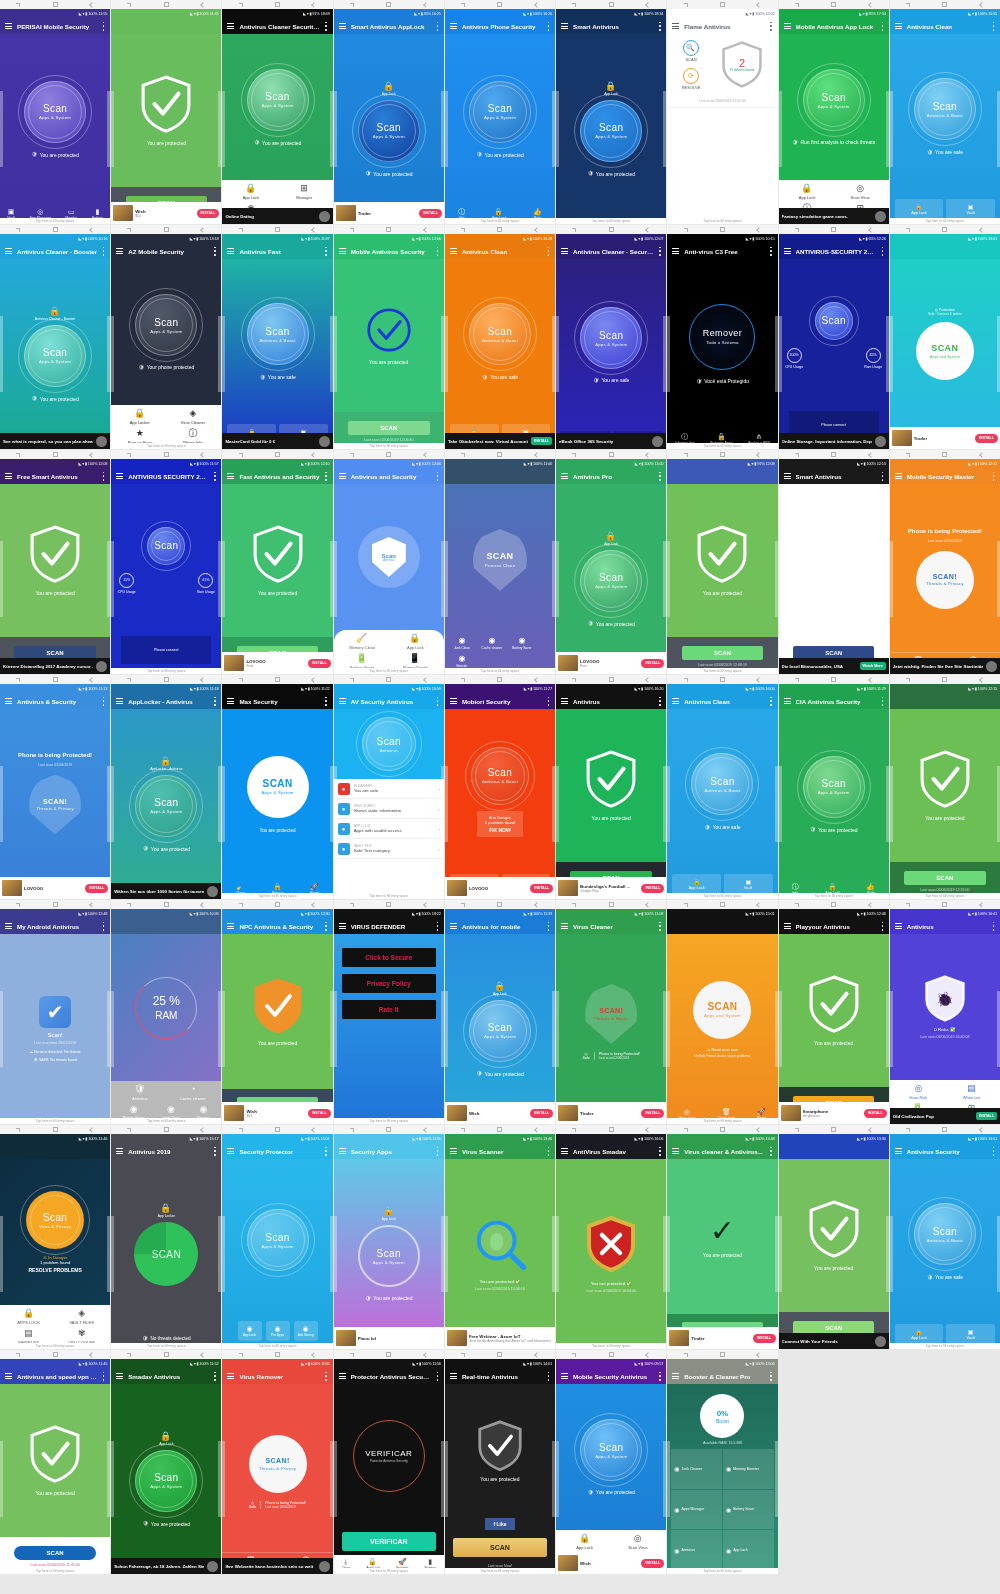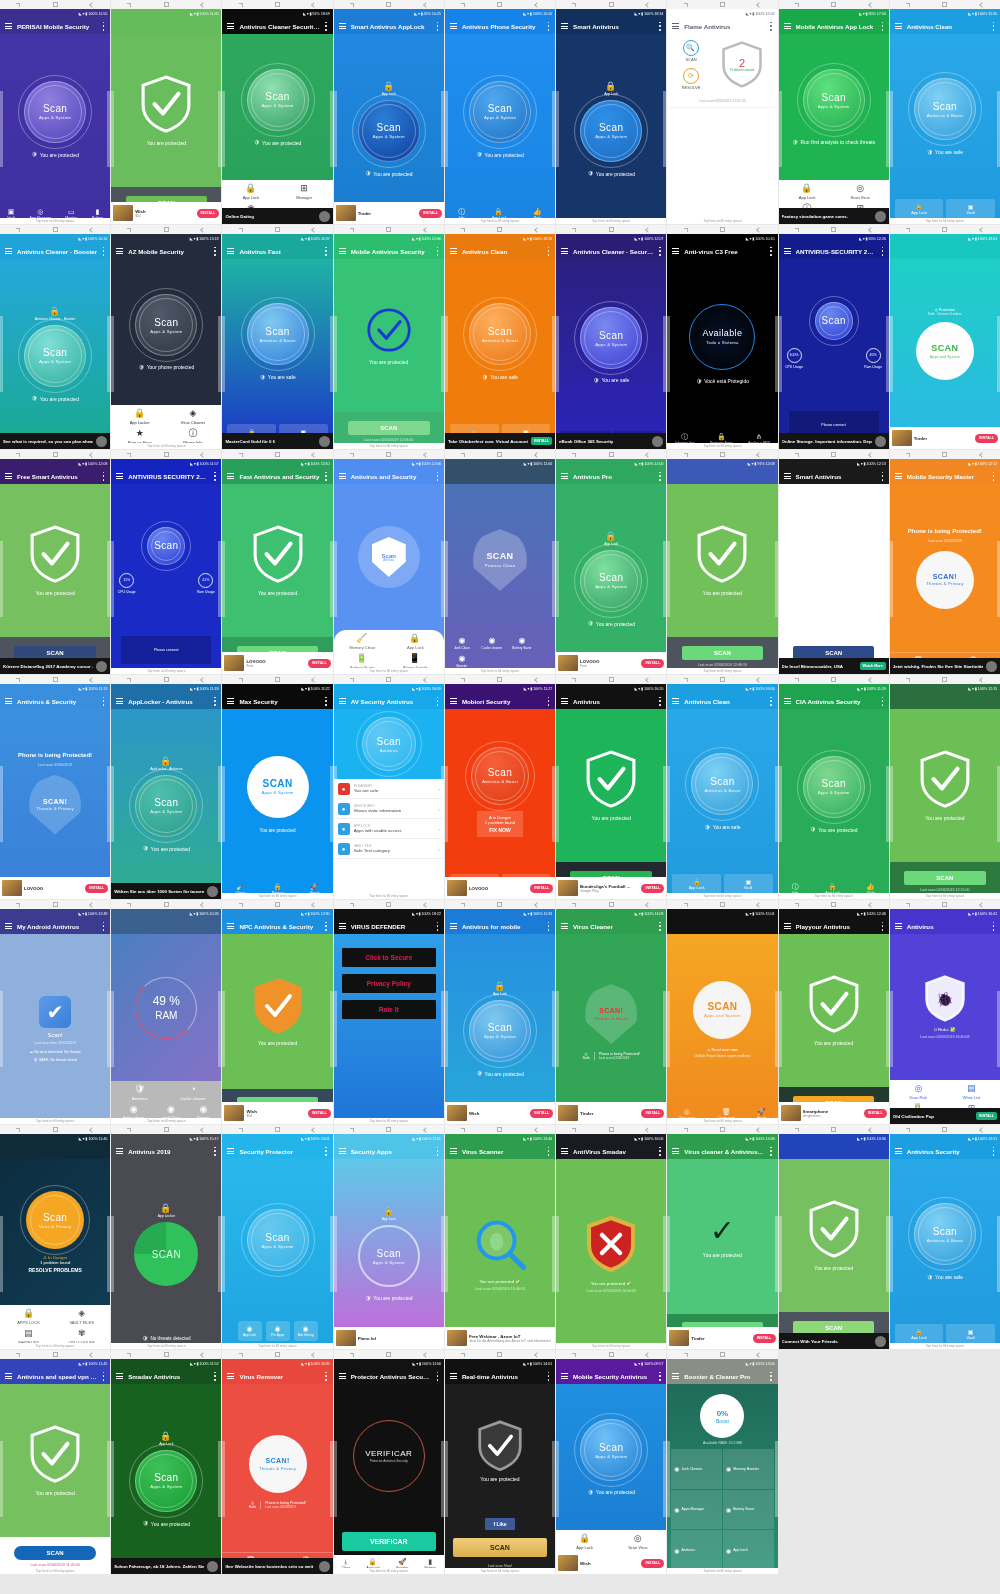--- a/index.html
+++ b/index.html
@@ -902,21 +902,21 @@
         <div class="title">Anti-virus C3 Free</div>
         <div class="kebab">
           <i></i>
           <i></i>
           <i></i>
         </div>
       </div>
       <div class="body" style="background: rgb(0, 0, 0); color: rgb(255, 255, 255);">
         <div class="hero">
           <div class="scanbtn" style="width: 66px; height: 66px; border-radius: 50%; border: 1.5px solid rgb(30, 136, 229); background: radial-gradient(circle, rgb(6, 18, 42), rgb(0, 0, 0)); display: flex; flex-direction: column; align-items: center; justify-content: center;">
-            <div class="big" style="font-size: 9px;">Available</div>
+            <div class="big" style="font-size: 9px;">Remover</div>
             <div class="sub">Todo o Sistema</div>
           </div>
           <div class="protected" style="margin-top: 8px;">
             <span style="font-size: 5px; line-height: 5px;">🛡</span>
             <span>Você está Protegido</span>
           </div>
         </div>
         <div class="bottomnav" style="color: rgb(221, 221, 221);">
           <div class="it">
             <div class="ico">ⓘ</div>
@@ -1911,21 +1911,21 @@
         <span class="sq"></span>
         <span class="bk"></span>
       </div>
       <div class="statusbar" style="background: rgb(59, 95, 143);">
         <span class="ic">◣ ▾ ▮ 100% 10:26</span>
       </div>
       <div class="appbar" style="background: rgb(59, 95, 143);"></div>
       <div class="body" style="background: linear-gradient(135deg, rgb(74, 127, 192), rgb(143, 111, 200)); color: rgb(255, 255, 255);">
         <div class="hero">
           <div class="pctring" style="width: 62px; height: 62px; border-radius: 50%; border-width: 1.5px; border-style: solid; border-color: rgba(255, 255, 255, 0.45) rgba(255, 255, 255, 0.45) rgb(232, 80, 106) rgb(232, 80, 106); border-image: initial; display: flex; flex-direction: column; align-items: center; justify-content: center;">
-            <div style="font-size: 12px;">49 %</div>
+            <div style="font-size: 12px;">25 %</div>
             <div style="font-size: 10px; margin-top: 2px;">RAM</div>
           </div>
         </div>
         <div style="background: rgb(185, 185, 185); color: rgb(255, 255, 255);">
           <div class="tiles">
             <div class="t">
               <div class="ico">🛡</div>
               <div>Antivirus</div>
             </div>
             <div class="t">

